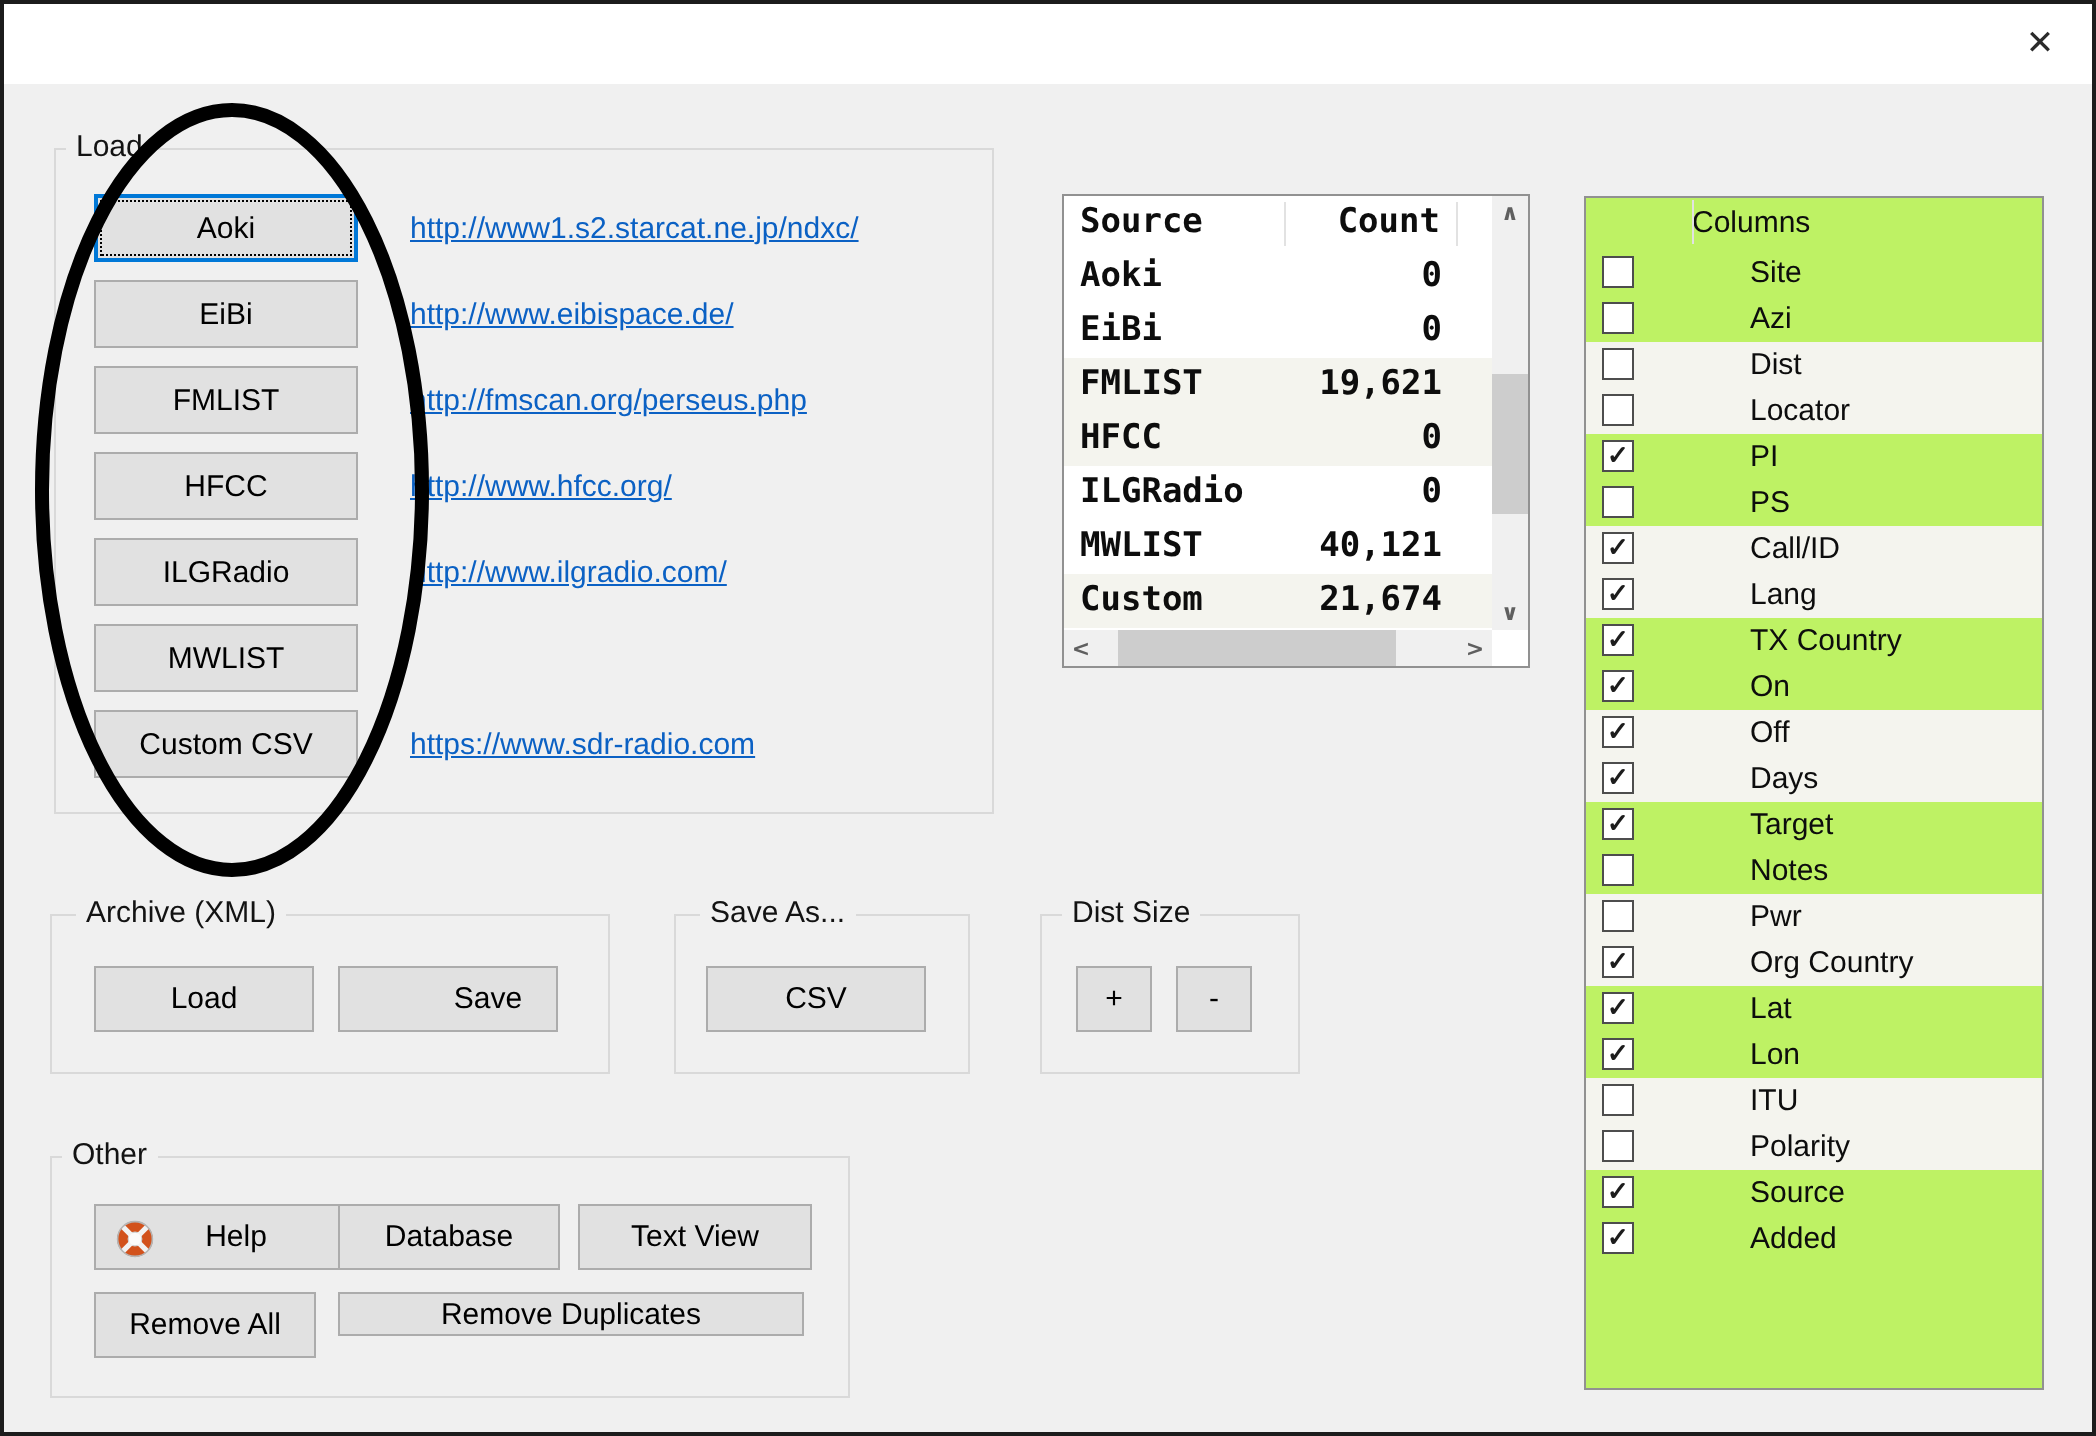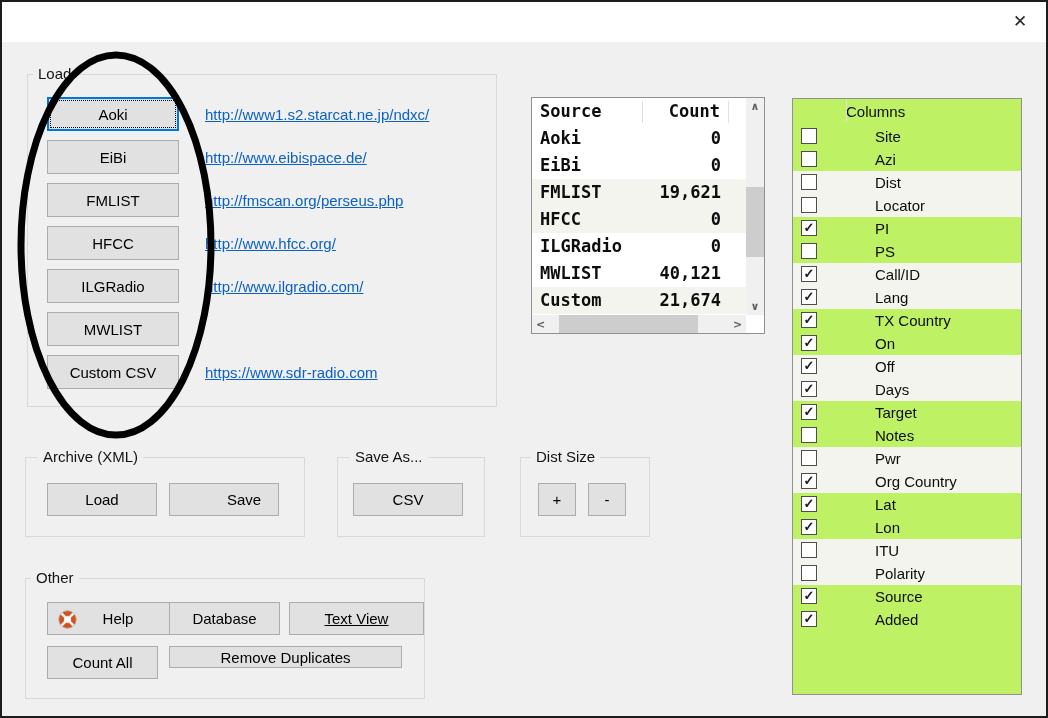--- a/index.html
+++ b/index.html
@@ -342,22 +342,22 @@
       <circle cx="9.5" cy="9.5" r="8.7" fill="#cfcfcf"></circle>
       <circle cx="9.5" cy="9.5" r="6.3" fill="none" stroke="#d2521c" stroke-width="5.2"></circle>
       <line x1="3.2" y1="3.2" x2="15.8" y2="15.8" stroke="#f2f2f2" stroke-width="2.6"></line>
       <line x1="15.8" y1="3.2" x2="3.2" y2="15.8" stroke="#f2f2f2" stroke-width="2.6"></line>
       <circle cx="9.5" cy="9.5" r="3.1" fill="#fbfbfb"></circle>
       <circle cx="9.5" cy="9.5" r="8.7" fill="none" stroke="#b5b5b5" stroke-width="0.8"></circle>
     </svg>
     <span style="padding-left:18px;">Help</span>
   </button>
   <button class="btn" style="left:169px; top:602px; width:111px; height:33px;">Database</button>
-  <button class="btn" style="left:289px; top:602px; width:135px; height:33px;text-decoration:underline;">Text View</button>
-  <button class="btn" style="left:47px; top:646px; width:111px; height:33px;">Count All</button>
+  <button class="btn" style="left:289px; top:602px; width:117px; height:33px;">Text View</button>
+  <button class="btn" style="left:47px; top:646px; width:111px; height:33px;">Remove All</button>
   <button class="btn" style="left:169px; top:646px; width:233px; height:22px;">Remove Duplicates</button>
 
   <svg class="annotation" width="212" height="400" viewBox="0 0 212 400">
     <ellipse cx="106" cy="199" rx="95" ry="190" fill="none" stroke="#000" stroke-width="7"></ellipse>
   </svg>
 
   <div class="win-border"></div>
 </div>
 
 </body></html>

